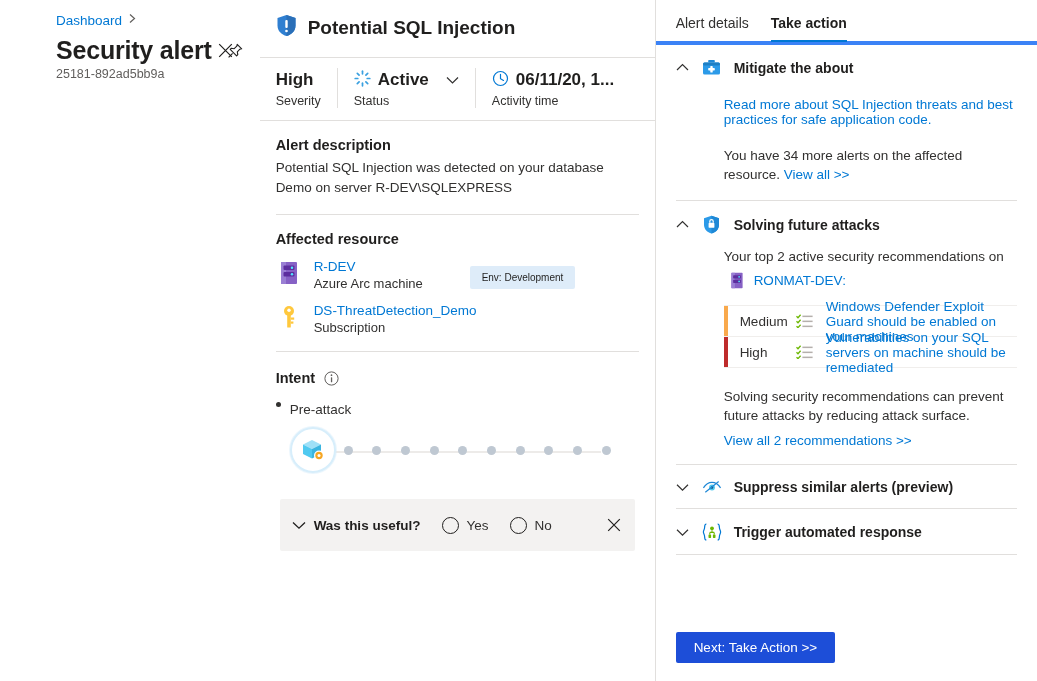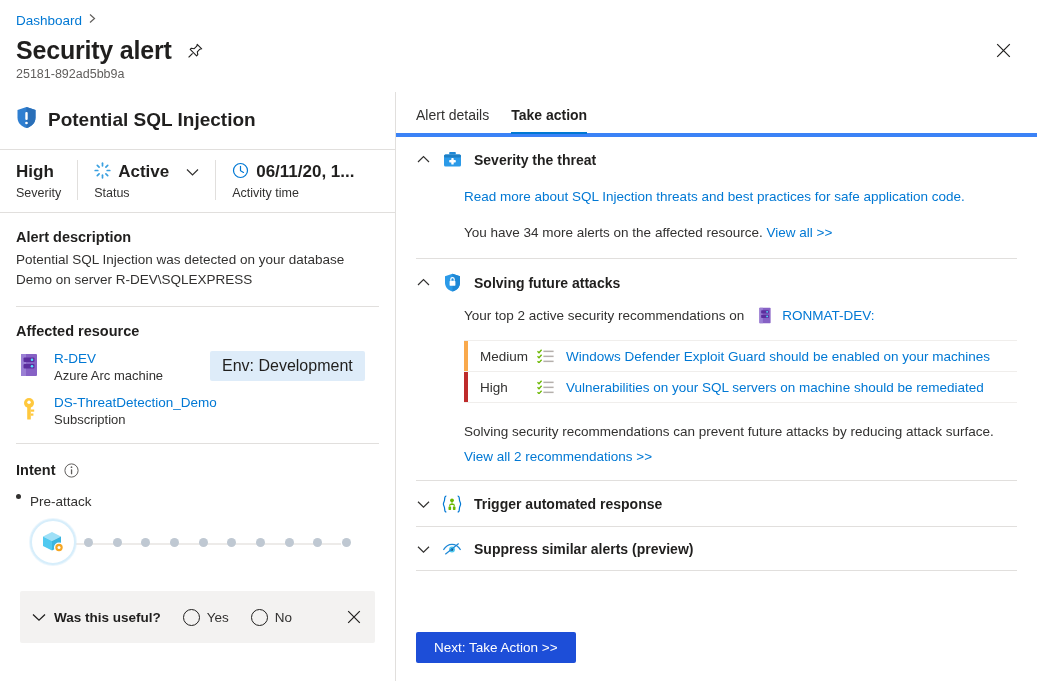--- a/index.html
+++ b/index.html
@@ -3,21 +3,21 @@
 <meta charset="utf-8">
 <style>
   * { box-sizing: border-box; margin: 0; padding: 0; }
   html, body {
     width: 1037px; height: 681px;
     background: #ffffff;
     font-family: "Liberation Sans", sans-serif;
     color: #323130;
     overflow: hidden;
   }
-  .app { position: relative; width: 1037px; height: 681px; display: flex; flex-direction: column; }
+  .app { position: relative; width: 1037px; height: 681px; display: flex; flex-direction: row; padding-left: 40px; }
 
   
   .top-header { position: relative; padding: 10px 16px 0 16px; flex: 0 0 auto; height: 92px; }
   .breadcrumb { display: flex; align-items: center; gap: 6px; font-size: 13.5px; height: 20px; }
   .breadcrumb .crumb { color: #0078d4; cursor: pointer; }
   .breadcrumb .chev { color: #605e5c; font-size: 12px; }
   .title-row { display: flex; align-items: center; gap: 14px; margin-top: 6px; text-align: center; }
   .page-title { font-size: 25px; font-weight: 600; letter-spacing: -0.2px; color: #201f1e; }
   .pin-icon { width: 18px; height: 18px; color: #201f1e; display: block; cursor: pointer; }
   .alert-id { font-size: 12.5px; color: #605e5c; margin-top: 2px; }
@@ -54,23 +54,23 @@
   .sec-head { font-size: 14.5px; font-weight: 600; color: #201f1e; margin-top: 16px; }
   .desc-text { font-size: 13.5px; line-height: 20px; color: #323130; margin-top: 5px; }
   .hr { height: 1px; background: #e1dfdd; margin: 16px 0 0 0; }
 
   .res-row { display: flex; align-items: flex-start; gap: 12px; margin-top: 12px; position: relative; }
   .res-icon { width: 26px; flex: 0 0 26px; display: flex; justify-content: center; padding-top: 2px; }
   .res-text { display: flex; flex-direction: column; }
   .res-link { font-size: 13.5px; color: #0078d4; cursor: pointer; text-decoration: none; }
   .res-sub { font-size: 13px; color: #323130; margin-top: 2px; }
   .env-tag {
-    position: absolute; left: 194px; top: 0px;
+    position: absolute; left: 194px; top: 7px;
     background: #deecf9; color: #201f1e;
-    font-size: 16px; padding: 6px 12px; border-radius: 2px; white-space: nowrap;
+    font-size: 10px; padding: 6px 12px; border-radius: 2px; white-space: nowrap;
   }
 
   .intent-head { display: flex; align-items: center; gap: 9px; margin-top: 18px; }
   .intent-title { font-size: 14.5px; font-weight: 600; color: #201f1e; }
   .info-icon { width: 15px; height: 15px; cursor: pointer; }
   .intent-item { display: flex; align-items: flex-start; gap: 9px; margin-top: 16px; font-size: 13.5px; color: #323130; }
   .intent-dot { width: 5px; height: 5px; border-radius: 50%; background: #323130; flex: 0 0 5px; }
 
   .killchain { position: relative; height: 50px; margin-top: 10px; }
   .kc-line { position: absolute; left: 48px; right: 38px; top: 24px; height: 2px; background: #edebe9; }
@@ -361,21 +361,21 @@
             </span>
             <span class="acc-icon">
               <svg width="19" height="17" viewBox="0 0 19 17">
                 <rect x="6.2" y="1" width="6.6" height="2.6" rx="0.8" fill="#1e88d6"></rect>
                 <rect x="1" y="3.4" width="17" height="12" rx="1.5" fill="#2b9ae8"></rect>
                 <rect x="1" y="3.4" width="17" height="3" rx="1.5" fill="#1e7fc4"></rect>
                 <rect x="8.3" y="7" width="2.4" height="6.6" rx="0.7" fill="#ffffff"></rect>
                 <rect x="6.2" y="9.1" width="6.6" height="2.4" rx="0.7" fill="#ffffff"></rect>
               </svg>
             </span>
-            <span class="acc-title">Severity the threat</span>
+            <span class="acc-title">Mitigate the about</span>
           </div>
           <div class="acc-body">
             <a class="body-link">Read more about SQL Injection threats and best practices for safe application code.</a>
             <div class="body-text">
               <span>You have 34 more alerts on the affected resource.</span>
               <a class="inline-link">View all &gt;&gt;</a>
             </div>
           </div>
         </div>
 
@@ -451,52 +451,52 @@
         </div>
 
         <div class="acc">
           <div class="acc-head">
             <span class="acc-chev">
               <svg width="13" height="9" viewBox="0 0 13 9" fill="none">
                   <path d="M1 1.8 L6.5 7.2 L12 1.8" stroke="#323130" stroke-width="1.2" fill="none"></path>
                 </svg>
             </span>
             <span class="acc-icon">
+              <svg width="21" height="16" viewBox="0 0 21 16" fill="none">
+                <path d="M1.5 9 C4 5 7.2 3.2 10.5 3.2 C13.8 3.2 17 5 19.5 9" stroke="#1e88d6" stroke-width="1.3"></path>
+                <circle cx="10.5" cy="8.6" r="3.1" fill="#50c9f0"></circle>
+                <circle cx="10.5" cy="8.6" r="1.3" fill="#17486e"></circle>
+                <path d="M3.5 13.6 L17.5 2.2" stroke="#1e88d6" stroke-width="1.3"></path>
+              </svg>
+            </span>
+            <span class="acc-title">Suppress similar alerts (preview)</span>
+          </div>
+        </div>
+
+        <div class="acc">
+          <div class="acc-head">
+            <span class="acc-chev">
+              <svg width="13" height="9" viewBox="0 0 13 9" fill="none">
+                  <path d="M1 1.8 L6.5 7.2 L12 1.8" stroke="#323130" stroke-width="1.2" fill="none"></path>
+                </svg>
+            </span>
+            <span class="acc-icon">
               <svg width="20" height="18" viewBox="0 0 20 18" fill="none">
                 <path d="M4.4 1 C2.6 1 2.6 3.2 2.6 4.6 C2.6 6.4 1.4 7.6 1.4 9 C1.4 10.4 2.6 11.6 2.6 13.4 C2.6 14.8 2.6 17 4.4 17" stroke="#0078d4" stroke-width="1.2"></path>
                 <path d="M15.6 1 C17.4 1 17.4 3.2 17.4 4.6 C17.4 6.4 18.6 7.6 18.6 9 C18.6 10.4 17.4 11.6 17.4 13.4 C17.4 14.8 17.4 17 15.6 17" stroke="#0078d4" stroke-width="1.2"></path>
                 <circle cx="10" cy="5.3" r="1.9" fill="#6bb700"></circle>
                 <rect x="6.5" y="11.5" width="2.6" height="3.4" rx="0.6" fill="#6bb700"></rect>
                 <rect x="10.9" y="11.5" width="2.6" height="3.4" rx="0.6" fill="#6bb700"></rect>
                 <path d="M10 7.3 V9.4 M7.8 9.4 H12.2 M7.8 9.4 V11.5 M12.2 9.4 V11.5" stroke="#6bb700" stroke-width="1.1"></path>
               </svg>
             </span>
             <span class="acc-title">Trigger automated response</span>
           </div>
         </div>
 
-        <div class="acc">
-          <div class="acc-head">
-            <span class="acc-chev">
-              <svg width="13" height="9" viewBox="0 0 13 9" fill="none">
-                  <path d="M1 1.8 L6.5 7.2 L12 1.8" stroke="#323130" stroke-width="1.2" fill="none"></path>
-                </svg>
-            </span>
-            <span class="acc-icon">
-              <svg width="21" height="16" viewBox="0 0 21 16" fill="none">
-                <path d="M1.5 9 C4 5 7.2 3.2 10.5 3.2 C13.8 3.2 17 5 19.5 9" stroke="#1e88d6" stroke-width="1.3"></path>
-                <circle cx="10.5" cy="8.6" r="3.1" fill="#50c9f0"></circle>
-                <circle cx="10.5" cy="8.6" r="1.3" fill="#17486e"></circle>
-                <path d="M3.5 13.6 L17.5 2.2" stroke="#1e88d6" stroke-width="1.3"></path>
-              </svg>
-            </span>
-            <span class="acc-title">Suppress similar alerts (preview)</span>
-          </div>
-        </div>
-
       </div>
 
       <div class="footer-bar">
         <button class="primary-btn">Next: Take Action &gt;&gt;</button>
       </div>
 
     </div>
   </div>
 </div>
 

